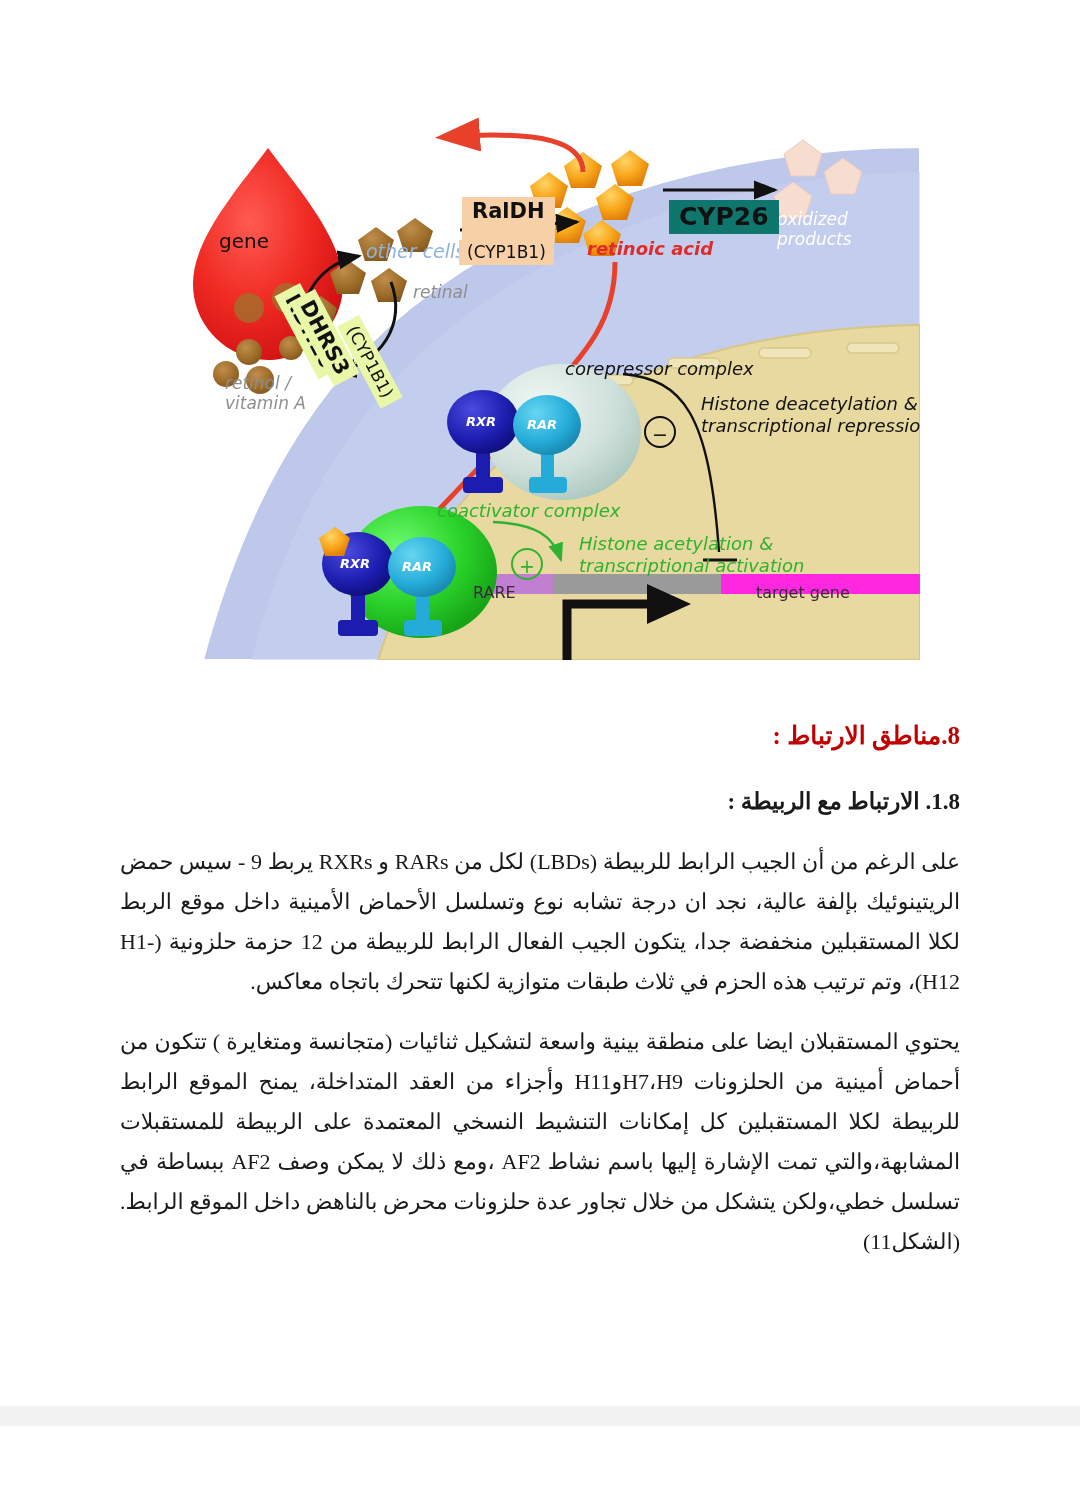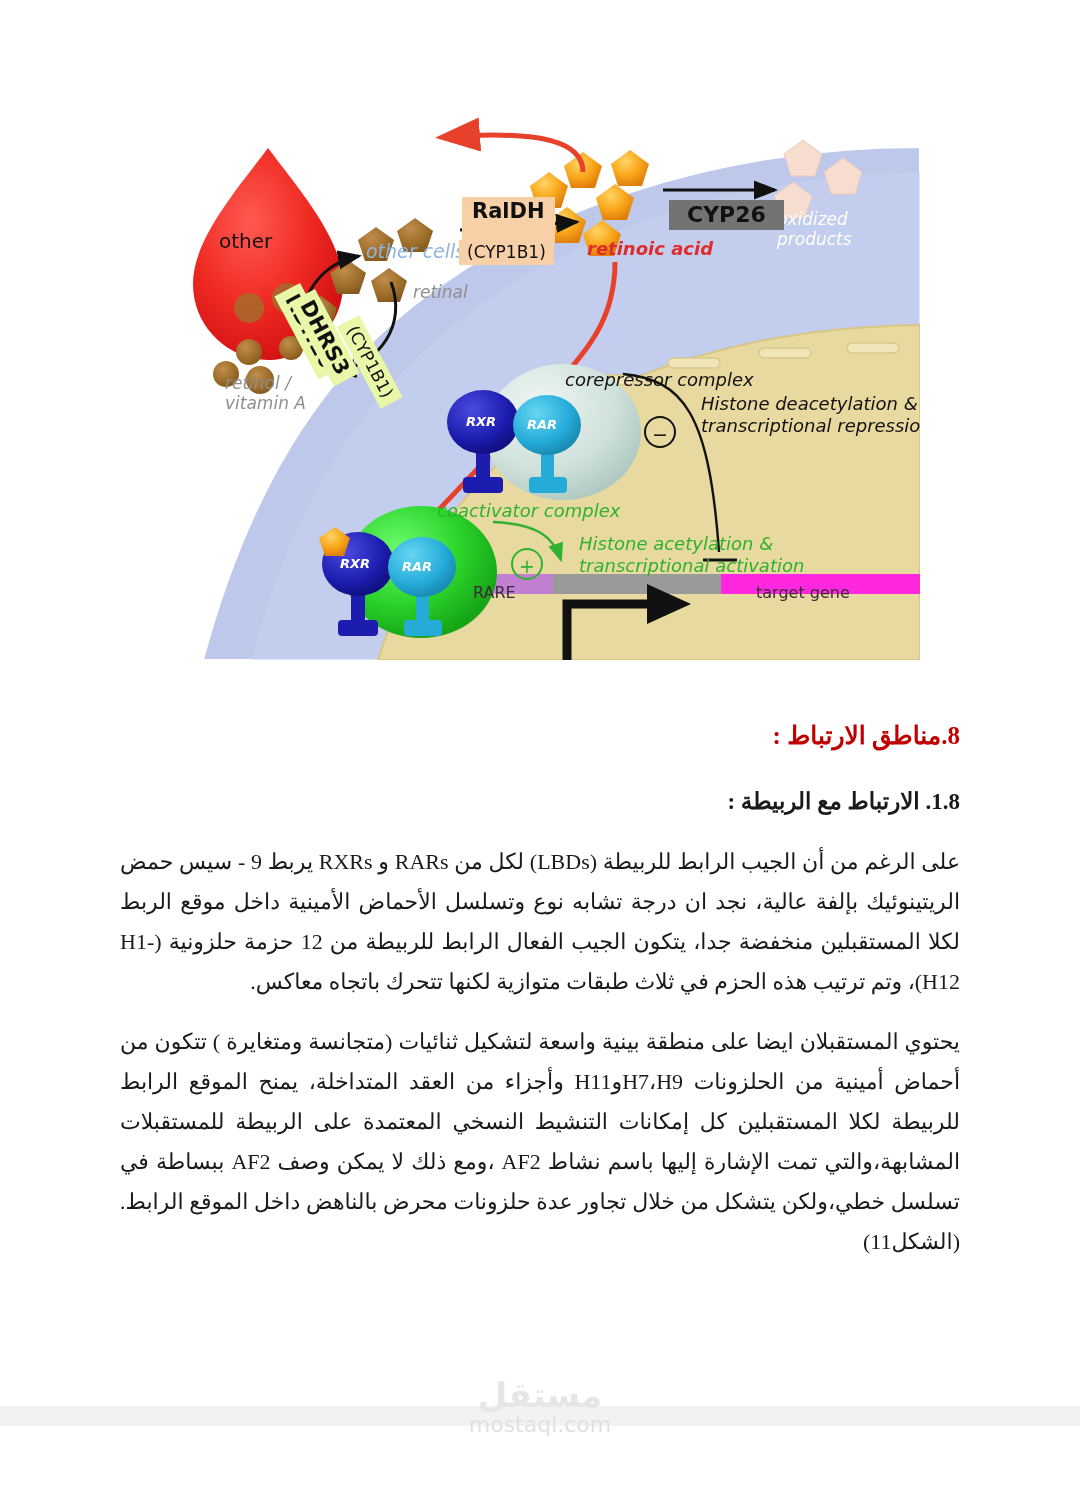--- a/index.html
+++ b/index.html
@@ -76,43 +76,43 @@
     font-size: 21px; font-weight: bold; color: #111;
     background: #f8d0a8; padding: 2px 10px 19px;
   }
   .box-cyp1b1-a {
     left: 296px; top: 128px;
     font-size: 17px; color: #111;
     background: #f8d0a8; padding: 2px 8px 3px;
   }
   .box-cyp26 {
     left: 506px; top: 88px;
-    font-size: 22px; font-weight: bold; color: #111;
-    background: #737373; padding: 2px 18px 3px;
+    font-size: 25px; font-weight: bold; color: #111;
+    background: #0f766e; padding: 2px 10px 3px;
   }
   .box-rdh10 {
     left: 137px; top: 171px;
     font-size: 21px; font-weight: bold; color: #111;
     background: #e9f7a8; padding: 2px 7px 3px;
     transform: rotate(62deg); transform-origin: left top;
   }
   .box-dhrs3 {
     left: 152px; top: 177px;
     font-size: 21px; font-weight: bold; color: #111;
     background: #e9f7a8; padding: 2px 7px 3px;
     transform: rotate(62deg); transform-origin: left top;
   }
   .box-cyp1b1-b {
     left: 196px; top: 203px;
     font-size: 17px; color: #111;
     background: #e9f7a8; padding: 2px 7px 3px;
     transform: rotate(62deg); transform-origin: left top;
   }
   .lbl-corepressor {
-    left: 402px; top: 258px;
+    left: 402px; top: 247px;
     font-size: 18px; font-style: italic; color: #111;
     text-align: left; line-height: 1.15; width: 130px;
   }
   .lbl-coactivator {
     left: 274px; top: 389px;
     font-size: 18px; font-style: italic; color: #2fb22f;
     text-align: center; line-height: 1.15; width: 125px;
   }
   .lbl-hdac {
     left: 538px; top: 281px;
@@ -387,21 +387,21 @@
         </g>
 
         <circle cx="364" cy="452" r="15" fill="none" stroke="#2fb22f" stroke-width="2"></circle>
         <path d="M 330,410 C 374,412 390,424 398,448" fill="none" stroke="#2fb22f" stroke-width="2.4" marker-end="url(#arrGreen)"></path>
 
         <path d="M 404,598 L 404,492 L 494,492" fill="none" stroke="#111" stroke-width="9"></path>
         <polygon points="484,472 528,492 484,512" fill="#111"></polygon>
       </svg>
 
       <div class="fig-label lbl-other-cells">other cells</div>
-      <div class="fig-label lbl-blood">other</div>
+      <div class="fig-label lbl-blood">gene</div>
       <div class="fig-label lbl-retinol">retinol / vitamin A</div>
       <div class="fig-label lbl-retinal">retinal</div>
       <div class="fig-label lbl-ra">retinoic acid</div>
       <div class="fig-label lbl-oxidized">oxidized products</div>
 
       <div class="fig-label box-raldh">RalDH</div>
       <div class="fig-label box-cyp1b1-a">(CYP1B1)</div>
       <div class="fig-label box-cyp26">CYP26</div>
       <div class="fig-label box-rdh10">RDH10</div>
       <div class="fig-label box-dhrs3">DHRS3</div>
@@ -430,18 +430,14 @@
   <h2 class="heading-red">8.مناطق الارتباط :</h2>
 
   <h3 class="subheading">1.8. الارتباط مع الربيطة :</h3>
 
   <p class="para para-1">على الرغم من أن الجيب الرابط للربيطة (LBDs) لكل من RARs و RXRs يربط 9 - سيس حمض الريتينوئيك بإلفة عالية، نجد ان درجة تشابه نوع وتسلسل الأحماض الأمينية داخل موقع الربط لكلا المستقبلين منخفضة جدا، يتكون الجيب الفعال الرابط للربيطة من 12 حزمة حلزونية (H1-H12)، وتم ترتيب هذه الحزم في ثلاث طبقات متوازية لكنها تتحرك باتجاه معاكس.</p>
 
   <p class="para para-2">يحتوي المستقبلان ايضا على منطقة بينية واسعة لتشكيل ثنائيات (متجانسة ومتغايرة ) تتكون من أحماض أمينية من الحلزونات H7،H9وH11 وأجزاء من العقد المتداخلة، يمنح الموقع الرابط للربيطة لكلا المستقبلين كل إمكانات التنشيط النسخي المعتمدة على الربيطة للمستقبلات المشابهة،والتي تمت الإشارة إليها باسم  نشاط AF2 ،ومع ذلك لا يمكن وصف AF2 ببساطة في تسلسل خطي،ولكن يتشكل من خلال تجاور عدة حلزونات محرض بالناهض داخل الموقع الرابط.(الشكل11)</p>
 
 
   <div class="footer-band"></div>
-  <div class="watermark">
-    <div class="wm-ar">مستقل</div>
-    <div class="wm-en">mostaql.com</div>
-  </div>
 
 </div>
 
 </body></html>

